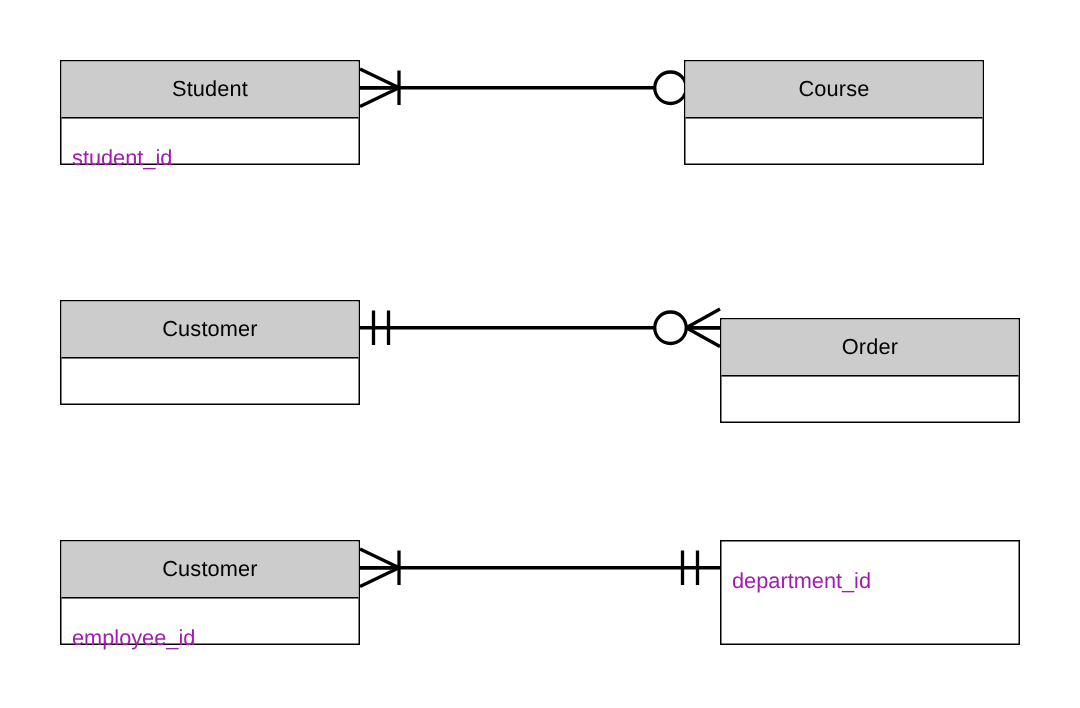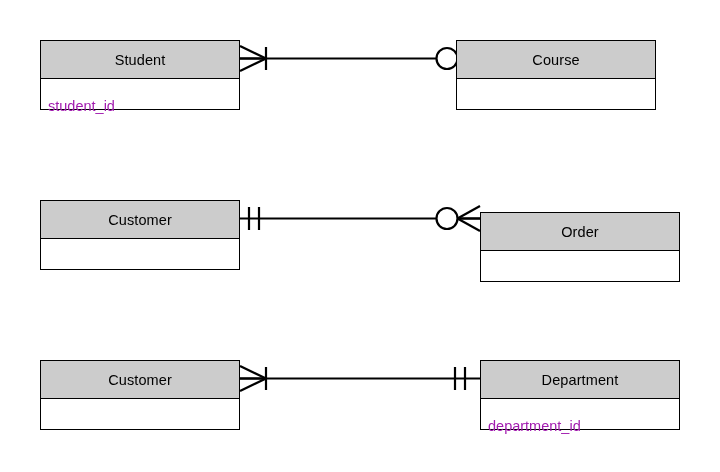--- a/index.html
+++ b/index.html
@@ -127,18 +127,18 @@
 <div class="entity ent-customer">
   <div class="entity-header">Customer</div>
 </div>
 
 <div class="entity ent-order">
   <div class="entity-header">Order</div>
 </div>
 
 <div class="entity ent-employee">
   <div class="entity-header">Customer</div>
+  <div class="entity-attr">employee_id</div>
 </div>
 
 <div class="entity ent-department">
-  <div class="entity-header">Department</div>
   <div class="entity-attr">department_id</div>
 </div>
 
 </body></html>

